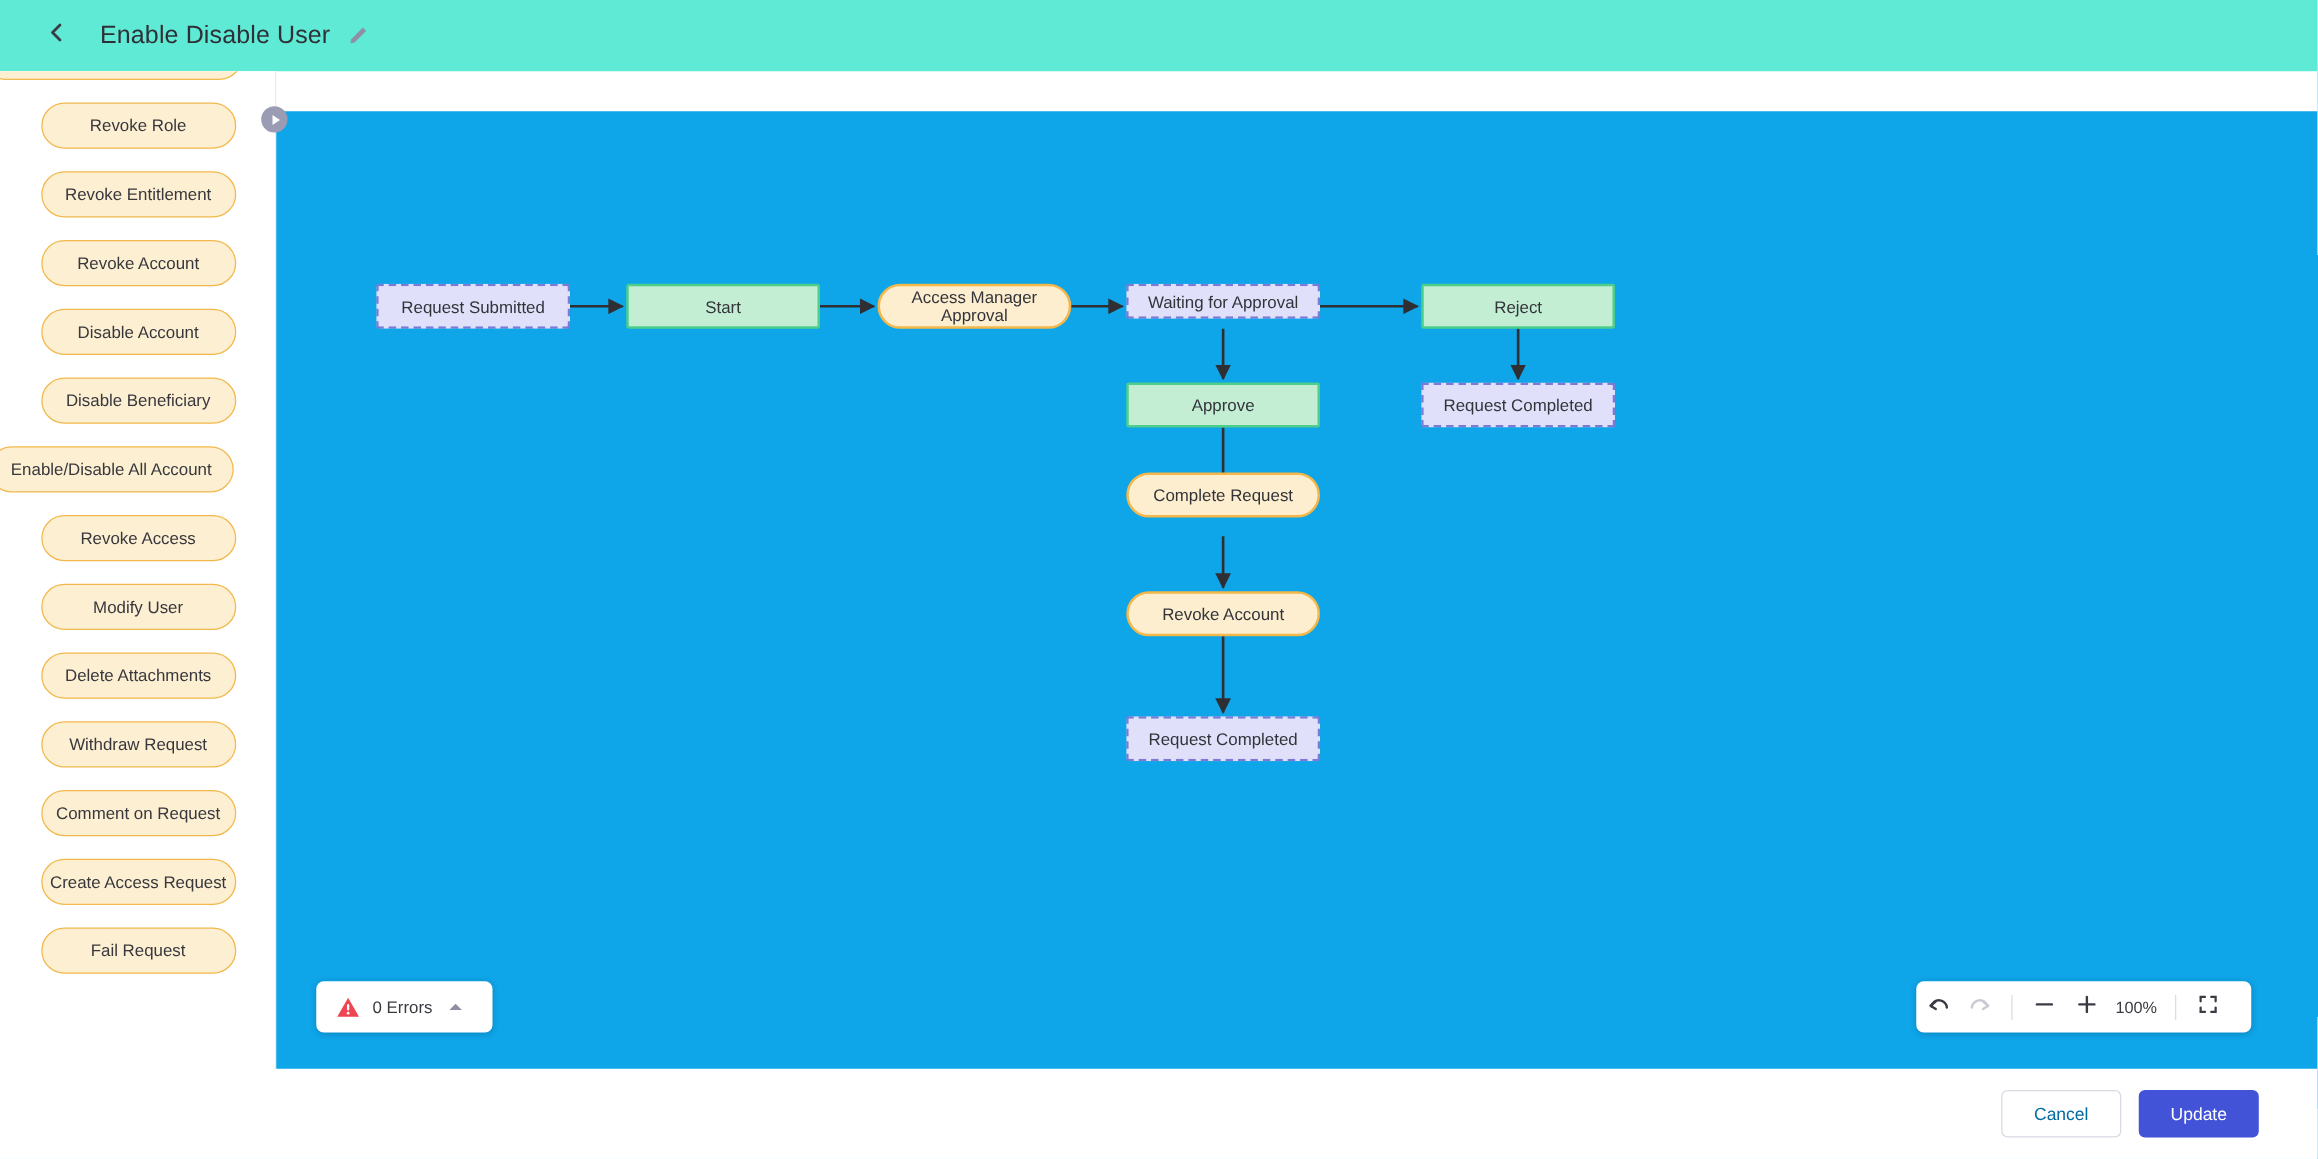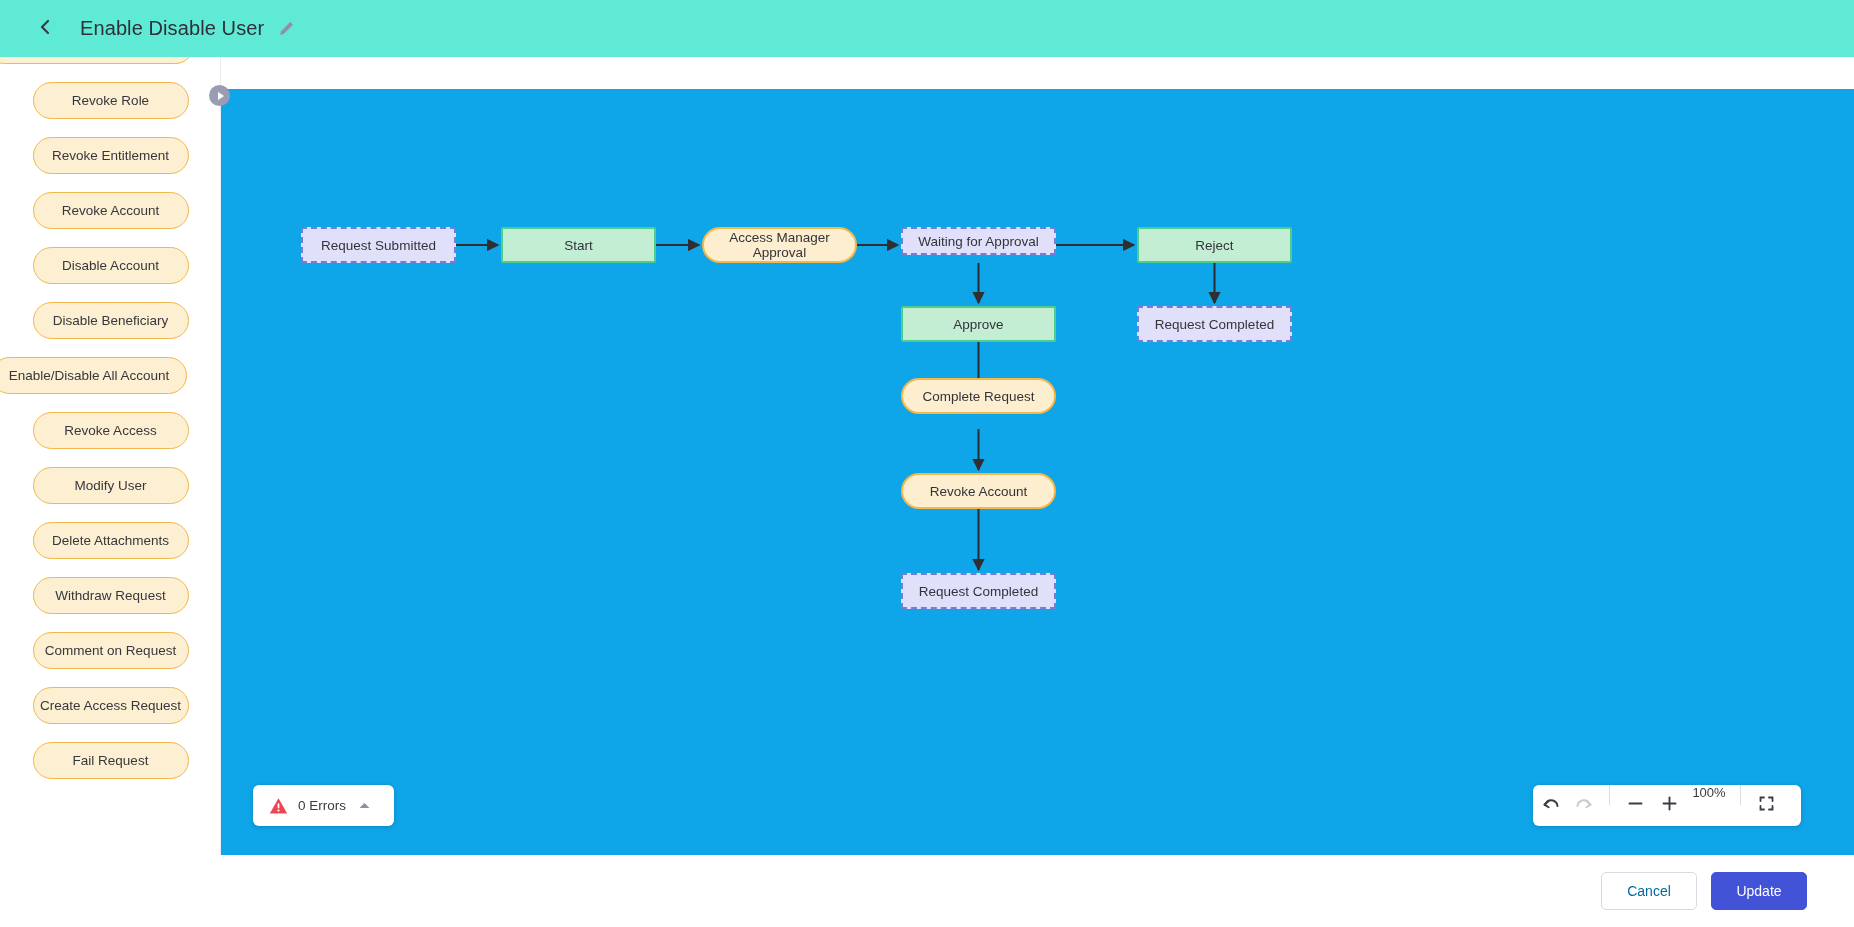--- a/index.html
+++ b/index.html
@@ -89,21 +89,21 @@
     display: flex; align-items: center; cursor: pointer;
   }
   .warn-icon { margin-left: 16px; display: flex; }
   .errors-label { font-size: 13.5px; color: #3a3b41; margin-left: 10px; }
   .chev-up { margin-left: 12px; display: flex; cursor: pointer; }
 
   .zoom-toolbar {
     position: absolute; left: 1533px; top: 785px;
     width: 268px; height: 41px; background: #ffffff;
     border-radius: 6px; box-shadow: 0 1px 5px rgba(0,0,0,.18);
-    display: flex; align-items: flex-start;
+    display: flex; align-items: center;
   }
   .tb-btn { width: 34px; height: 41px; display:flex; align-items:center;
             justify-content:center; cursor: pointer; }
   .tb-sep { width: 1px; height: 20px; background: #dcdce2; margin: 0 8px; }
   .zoom-level { font-size: 13px; color: #3a3b41; width: 46px; text-align: center;
                 cursor: pointer; }
 
   
   .footer {
     position: absolute; left: 0; top: 855px; width: 1854px; height: 72px;

